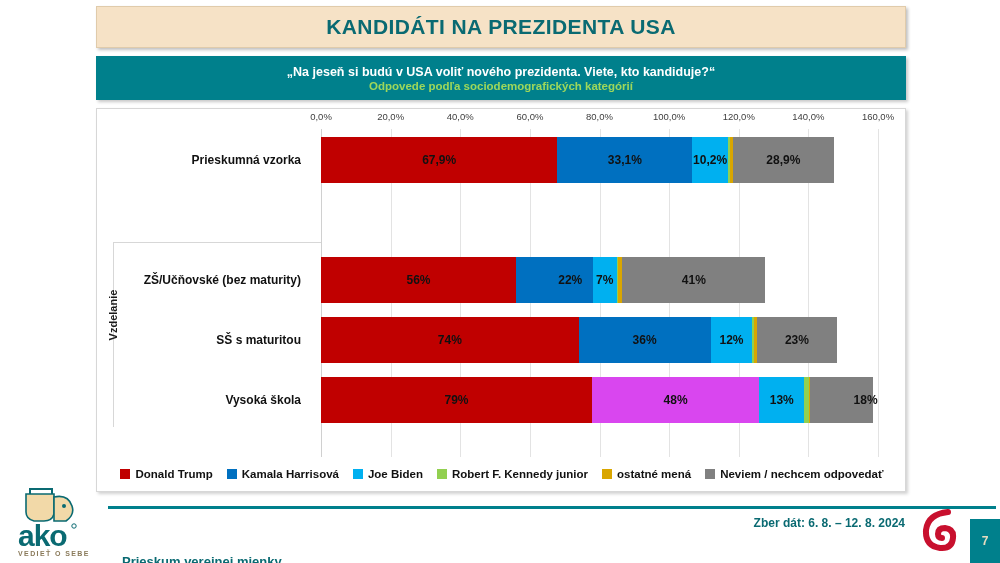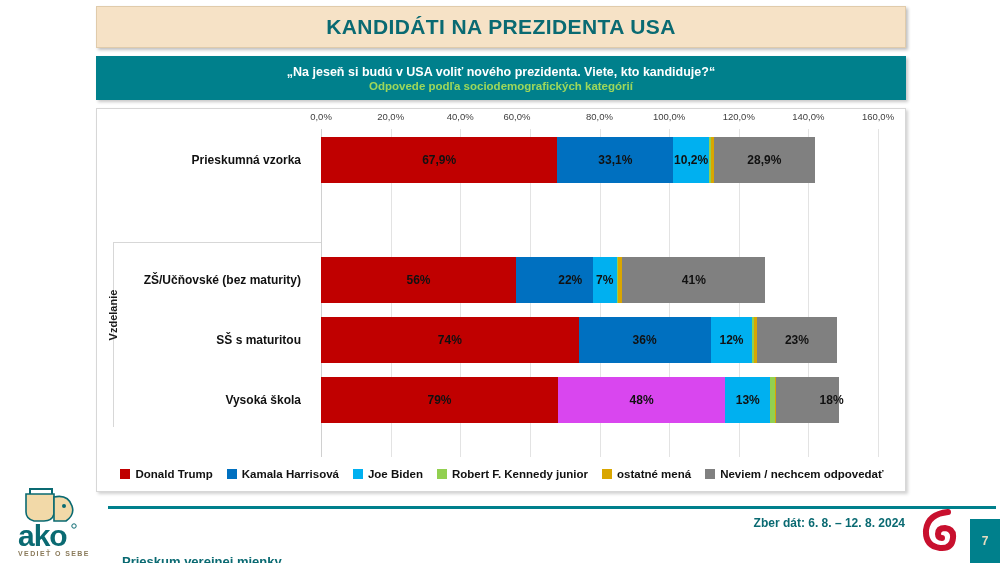--- a/index.html
+++ b/index.html
@@ -238,21 +238,21 @@
     <div class="q">„Na jeseň si budú v USA voliť nového prezidenta. Viete, kto kandiduje?“</div>
     <div class="sub">Odpovede podľa sociodemografických kategórií</div>
   </div>
 
   <div class="chart-panel">
     <div class="plot" id="plot">
       <div class="axis-top" id="axis-top">
           <div class="axis-tick-label" style="left: 224px;">0,0%</div>
           <div class="axis-tick-label" style="left: 293.625px;">20,0%</div>
           <div class="axis-tick-label" style="left: 363.25px;">40,0%</div>
-          <div class="axis-tick-label" style="left: 420px; text-align: center;">60,0%</div>
+          <div class="axis-tick-label" style="left: 433px; text-align: center;">60,0%</div>
           <div class="axis-tick-label" style="left: 502.5px;">80,0%</div>
           <div class="axis-tick-label" style="left: 572.125px;">100,0%</div>
           <div class="axis-tick-label" style="left: 641.75px;">120,0%</div>
           <div class="axis-tick-label" style="left: 711.375px;">140,0%</div>
           <div class="axis-tick-label" style="left: 781px;">160,0%</div>
         </div>
       <div id="gridlines">
           <div class="gridline zero" style="left: 224px;"></div>
           <div class="gridline" style="left: 293.625px;"></div>
           <div class="gridline" style="left: 363.25px;"></div>
@@ -265,21 +265,21 @@
         </div>
       <div class="cat-axis-line"></div>
       <div class="group-bracket"></div>
       <div class="group-bracket-top"></div>
       <div class="group-label">Vzdelanie</div>
       <div id="rows">
           <div class="row" style="top: 28px; width: 100%;">
             <div class="row-label">Prieskumná vzorka</div>
             <div class="bar">
               <div class="seg" style="width: 236.377px; background: rgb(192, 0, 0);">67,9%</div>
-              <div class="seg" style="width: 116px; background: rgb(0, 112, 192);">33,1%</div>
+              <div class="seg" style="width: 135px; background: rgb(0, 112, 192);">33,1%</div>
               <div class="seg" style="width: 35.5087px; background: rgb(0, 176, 240);">10,2%</div>
               <div class="seg" style="width: 2.08875px; background: rgb(146, 208, 80);"></div>
               <div class="seg" style="width: 3.13313px; background: rgb(217, 166, 0);"></div>
               <div class="seg" style="width: 100.608px; background: rgb(128, 128, 128);">28,9%</div>
             </div>
           </div>
           <div class="row" style="top: 148px; width: 100%;">
             <div class="row-label">ZŠ/Učňovské (bez maturity)</div>
             <div class="bar">
               <div class="seg" style="width: 194.95px; background: rgb(192, 0, 0);">56%</div>
@@ -297,21 +297,21 @@
               <div class="seg" style="width: 132px; background: rgb(0, 112, 192);">36%</div>
               <div class="seg" style="width: 41.775px; background: rgb(0, 176, 240);">12%</div>
               <div class="seg" style="width: 1.3925px; background: rgb(146, 208, 80);"></div>
               <div class="seg" style="width: 3.13313px; background: rgb(217, 166, 0);"></div>
               <div class="seg" style="width: 80.0687px; background: rgb(128, 128, 128);">23%</div>
             </div>
           </div>
           <div class="row" style="top: 268px; width: 100%;">
             <div class="row-label">Vysoká škola</div>
             <div class="bar">
-              <div class="seg" style="width: 237px; background: rgb(192, 0, 0);">79%</div>
+              <div class="seg" style="width: 271px; background: rgb(192, 0, 0);">79%</div>
               <div class="seg" style="width: 167.1px; background: #d946ef;">48%</div>
               <div class="seg" style="width: 45.2563px; background: rgb(0, 176, 240);">13%</div>
               <div class="seg" style="width: 4.1775px; background: rgb(146, 208, 80);"></div>
               <div class="seg" style="width: 1.74063px; background: rgb(217, 166, 0);"></div>
               <div class="seg" style="width: 62.6625px; background: rgb(128, 128, 128); padding-left: 48px;">18%</div>
             </div>
           </div>
         </div>
       <div class="legend" id="legend">
           <div class="legend-item">

